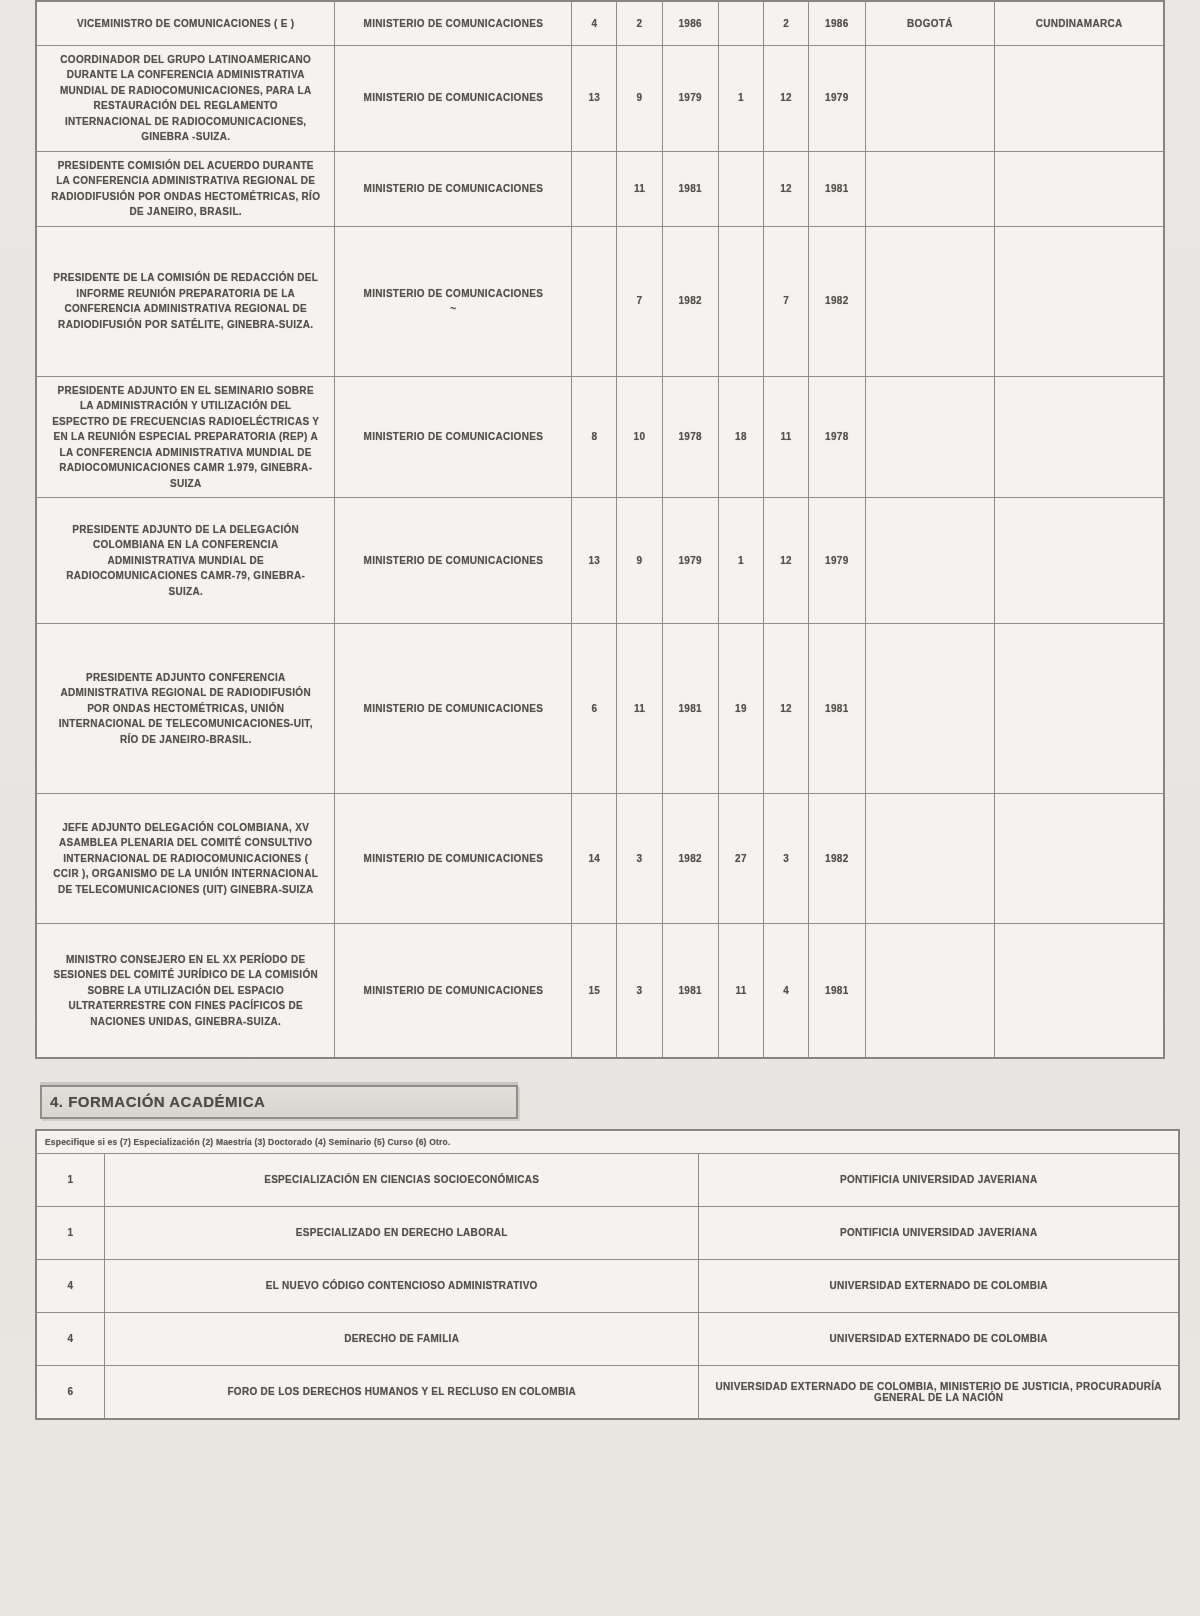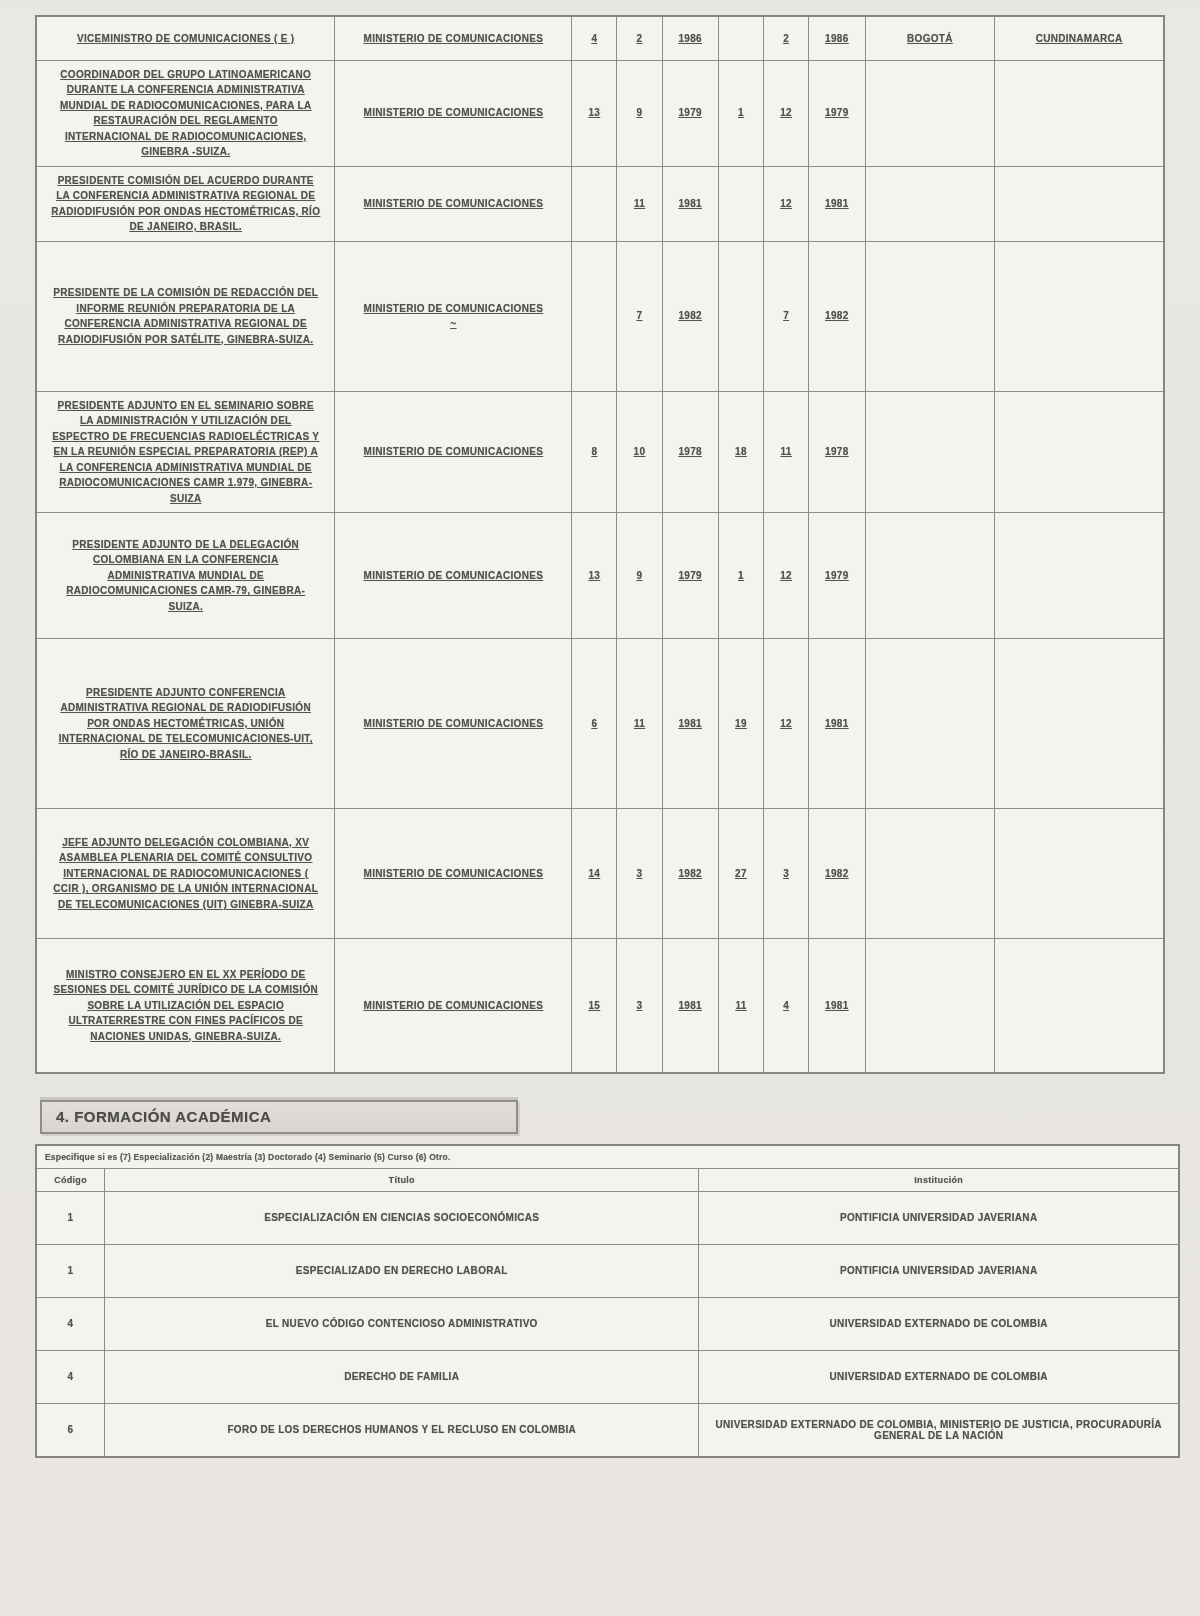--- a/index.html
+++ b/index.html
@@ -31,21 +31,21 @@
     text-align:center;
     vertical-align:middle;
     padding:4px 8px;
     font-size:10px;
     font-weight:bold;
     letter-spacing:0.3px;
     text-transform:uppercase;
     word-wrap:break-word;
   }
   
-  .exp-table{margin-top:15px;border:2px solid #87857f;text-decoration:underline;}
+  .exp-table{border:2px solid #87857f;}
   .exp-table td{white-space:pre-line;line-height:1.55;}
   .exp-table td.cell-position{padding:6px 14px;}
   .exp-table tr:nth-child(1){height:44px;}
   .exp-table tr:nth-child(2){height:44px;}
   .exp-table tr:nth-child(3){height:44px;}
   .exp-table tr:nth-child(4){height:150px;}
   .exp-table tr:nth-child(5){height:116px;}
   .exp-table tr:nth-child(6){height:126px;}
   .exp-table tr:nth-child(7){height:170px;}
   .exp-table tr:nth-child(8){height:130px;}
@@ -53,21 +53,21 @@
   .exp-table tr:nth-child(10){height:160px;}
   .exp-table tr:nth-child(11){height:108px;}
   
   .section-box{
     margin:26px 0 0 40px;
     width:478px;height:34px;
     border:2px solid #8f8d89;
     background:linear-gradient(180deg,#e2dfda 0%,#d8d5cf 100%);
     box-shadow:0 -3px 0 rgba(143,141,137,0.35), 2px 2px 0 rgba(143,141,137,0.25);
     display:flex;align-items:center;
-    padding-left:14px;box-sizing:border-box;
+    padding-left:8px;box-sizing:border-box;
   }
   .section-title{
     font-size:15px;font-weight:bold;
     letter-spacing:0.5px;color:#4c4b46;
     text-transform:uppercase;
   }
   
   .edu-table{margin-top:10px;border:2px solid #87857f;width:1145px;}
   .edu-table .note-row td{
     font-size:8.5px;font-weight:bold;text-transform:none;
@@ -218,25 +218,20 @@
   <table class="edu-table">
     <colgroup>
       <col style="width:6%">
       <col style="width:52%">
       <col style="width:42%">
     </colgroup>
     <tbody>
       <tr class="note-row">
         <td colspan="3">Especifique si es (7) Especialización  (2) Maestría  (3) Doctorado  (4) Seminario  (5) Curso  (6) Otro.</td>
       </tr>
-      <tr class="head-row">
-        <td>Código</td>
-        <td>Título</td>
-        <td>Institución</td>
-      </tr>
     </tbody>
     <tbody id="edu-body">
         <tr class="edu-row">
           <td class="cell-code">1</td>
           <td class="cell-title">ESPECIALIZACIÓN EN CIENCIAS SOCIOECONÓMICAS</td>
           <td class="cell-institution">PONTIFICIA UNIVERSIDAD JAVERIANA</td>
         </tr>
         <tr class="edu-row">
           <td class="cell-code">1</td>
           <td class="cell-title">ESPECIALIZADO EN DERECHO LABORAL</td>

